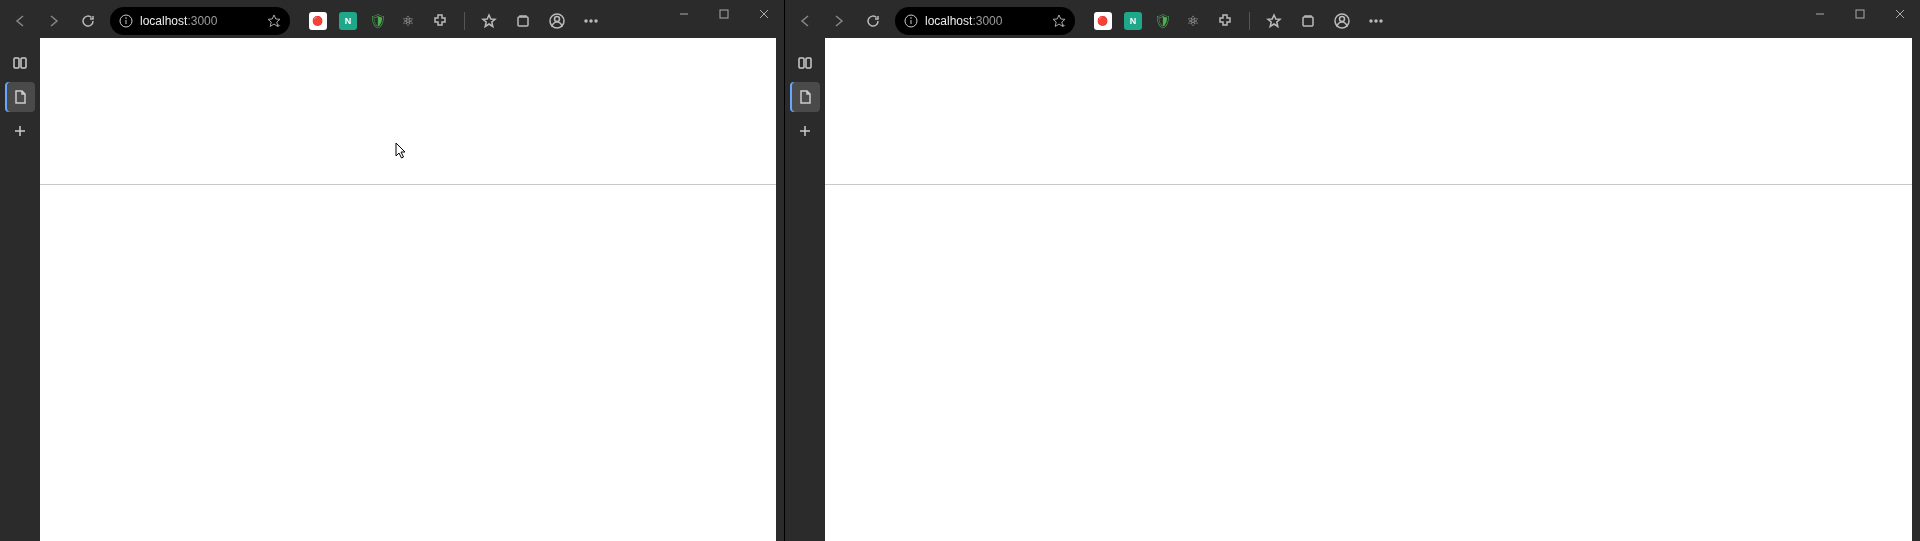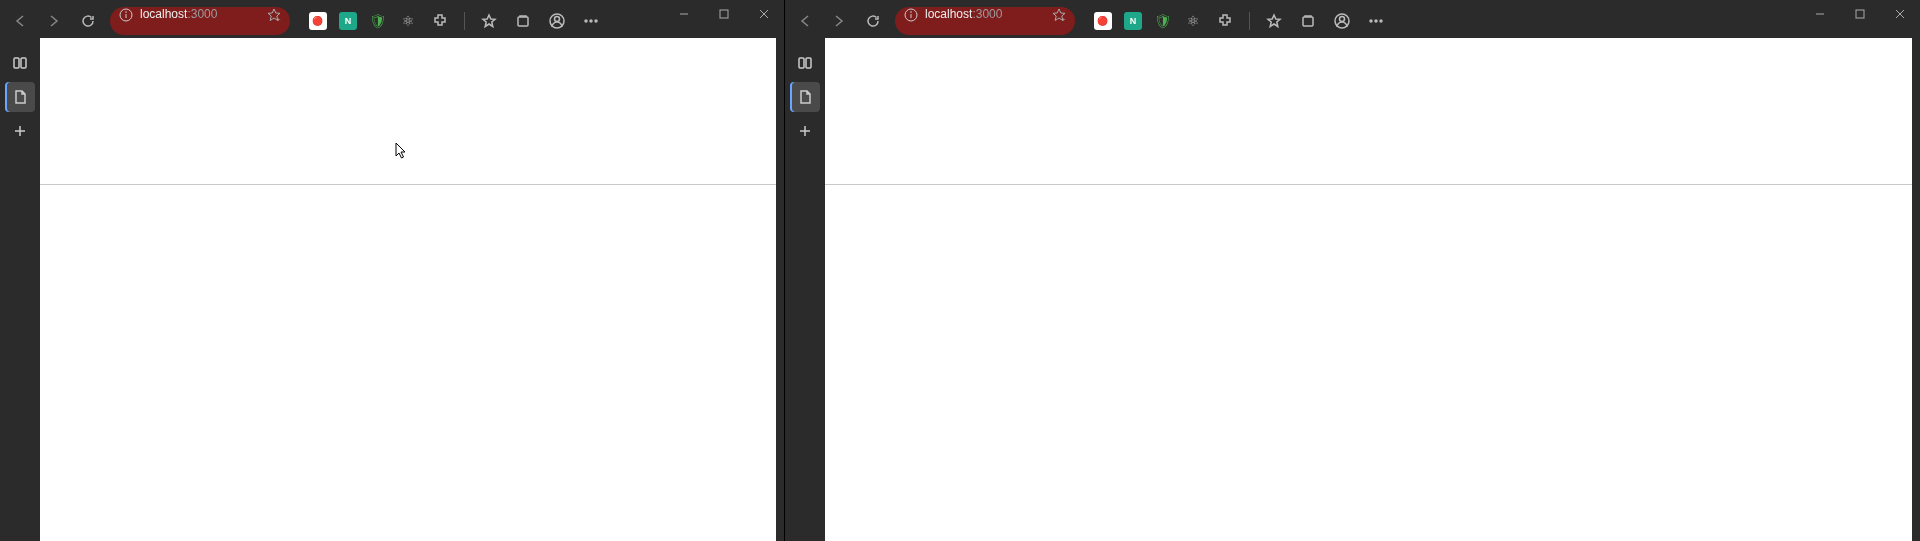--- a/index.html
+++ b/index.html
@@ -64,21 +64,22 @@
       align-items: center;
       justify-content: center;
       color: #bbb;
       border-radius: 4px;
     }
     .tb-btn.nav { color: #888; }
     .tb-btn svg { fill: none; stroke: currentColor; stroke-width: 1.5; }
 
     .addr {
       display: flex;
-      background: #7f1d1d;
+      align-items: center;
+      background: #000000;
       border-radius: 14px;
       height: 28px;
       padding: 0 8px;
       flex: 0 0 auto;
       width: 180px;
       gap: 6px;
       margin: 0 4px;
     }
     .addr-info {
       width: 16px; height: 16px;

